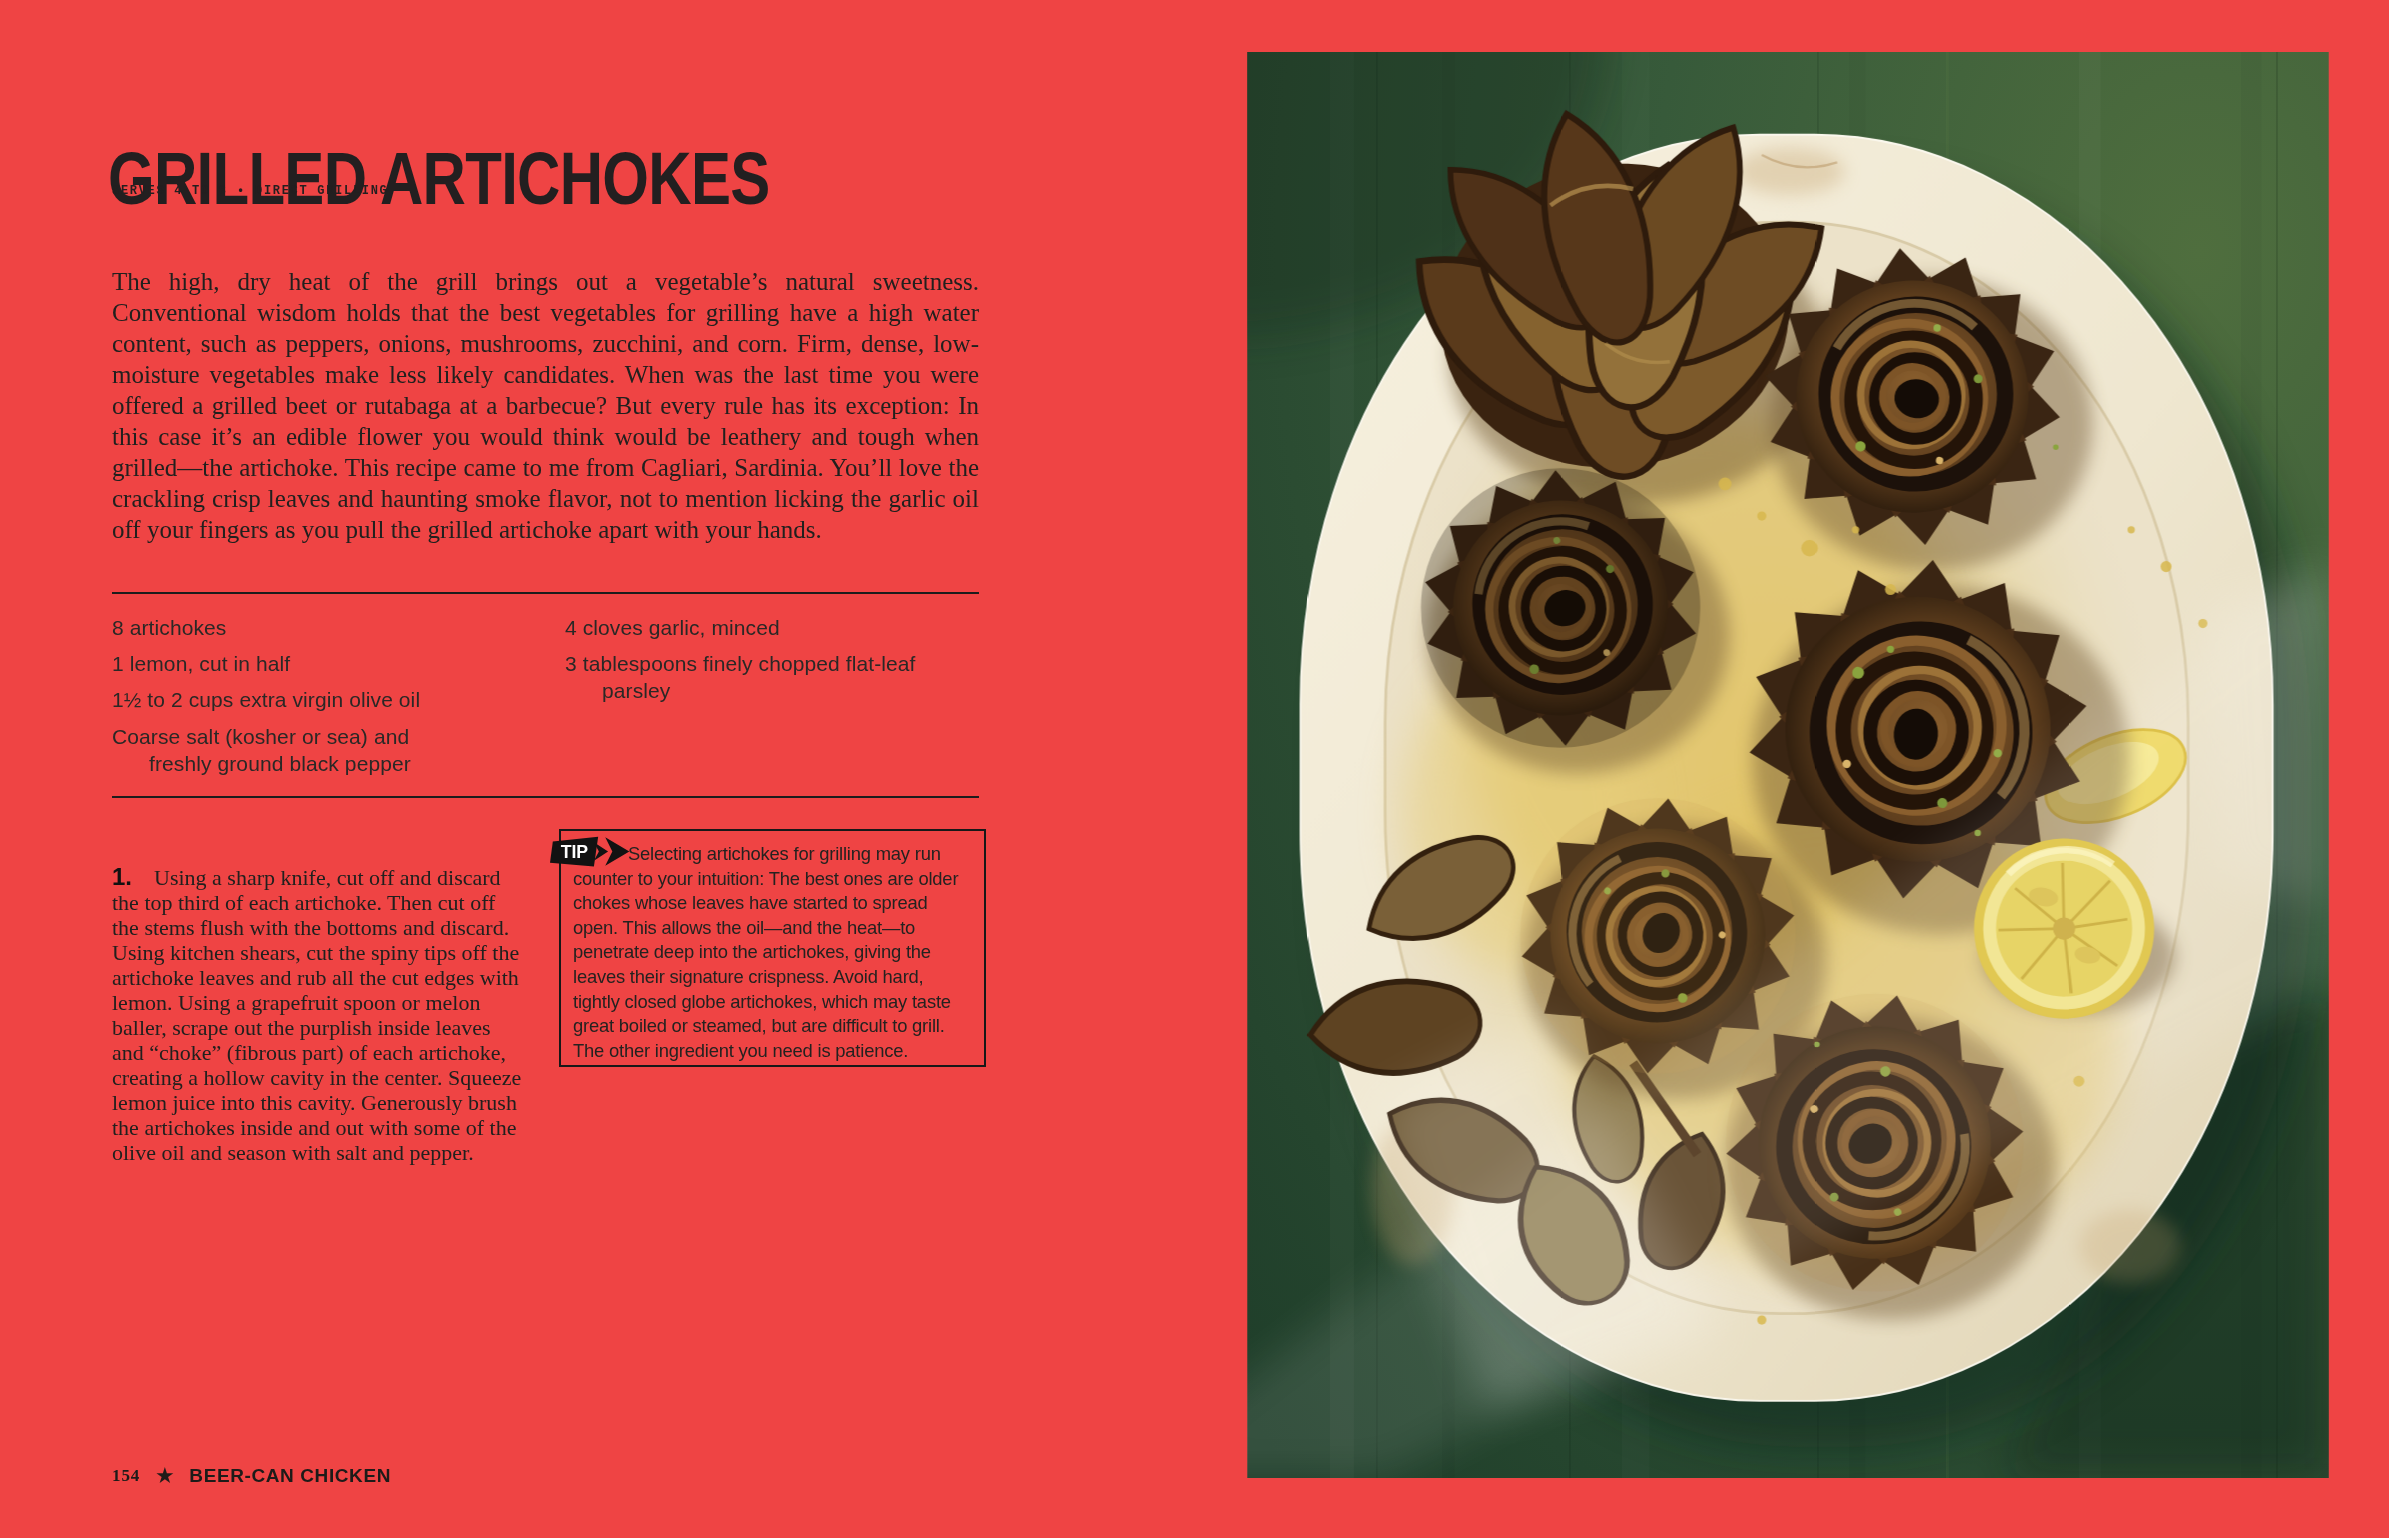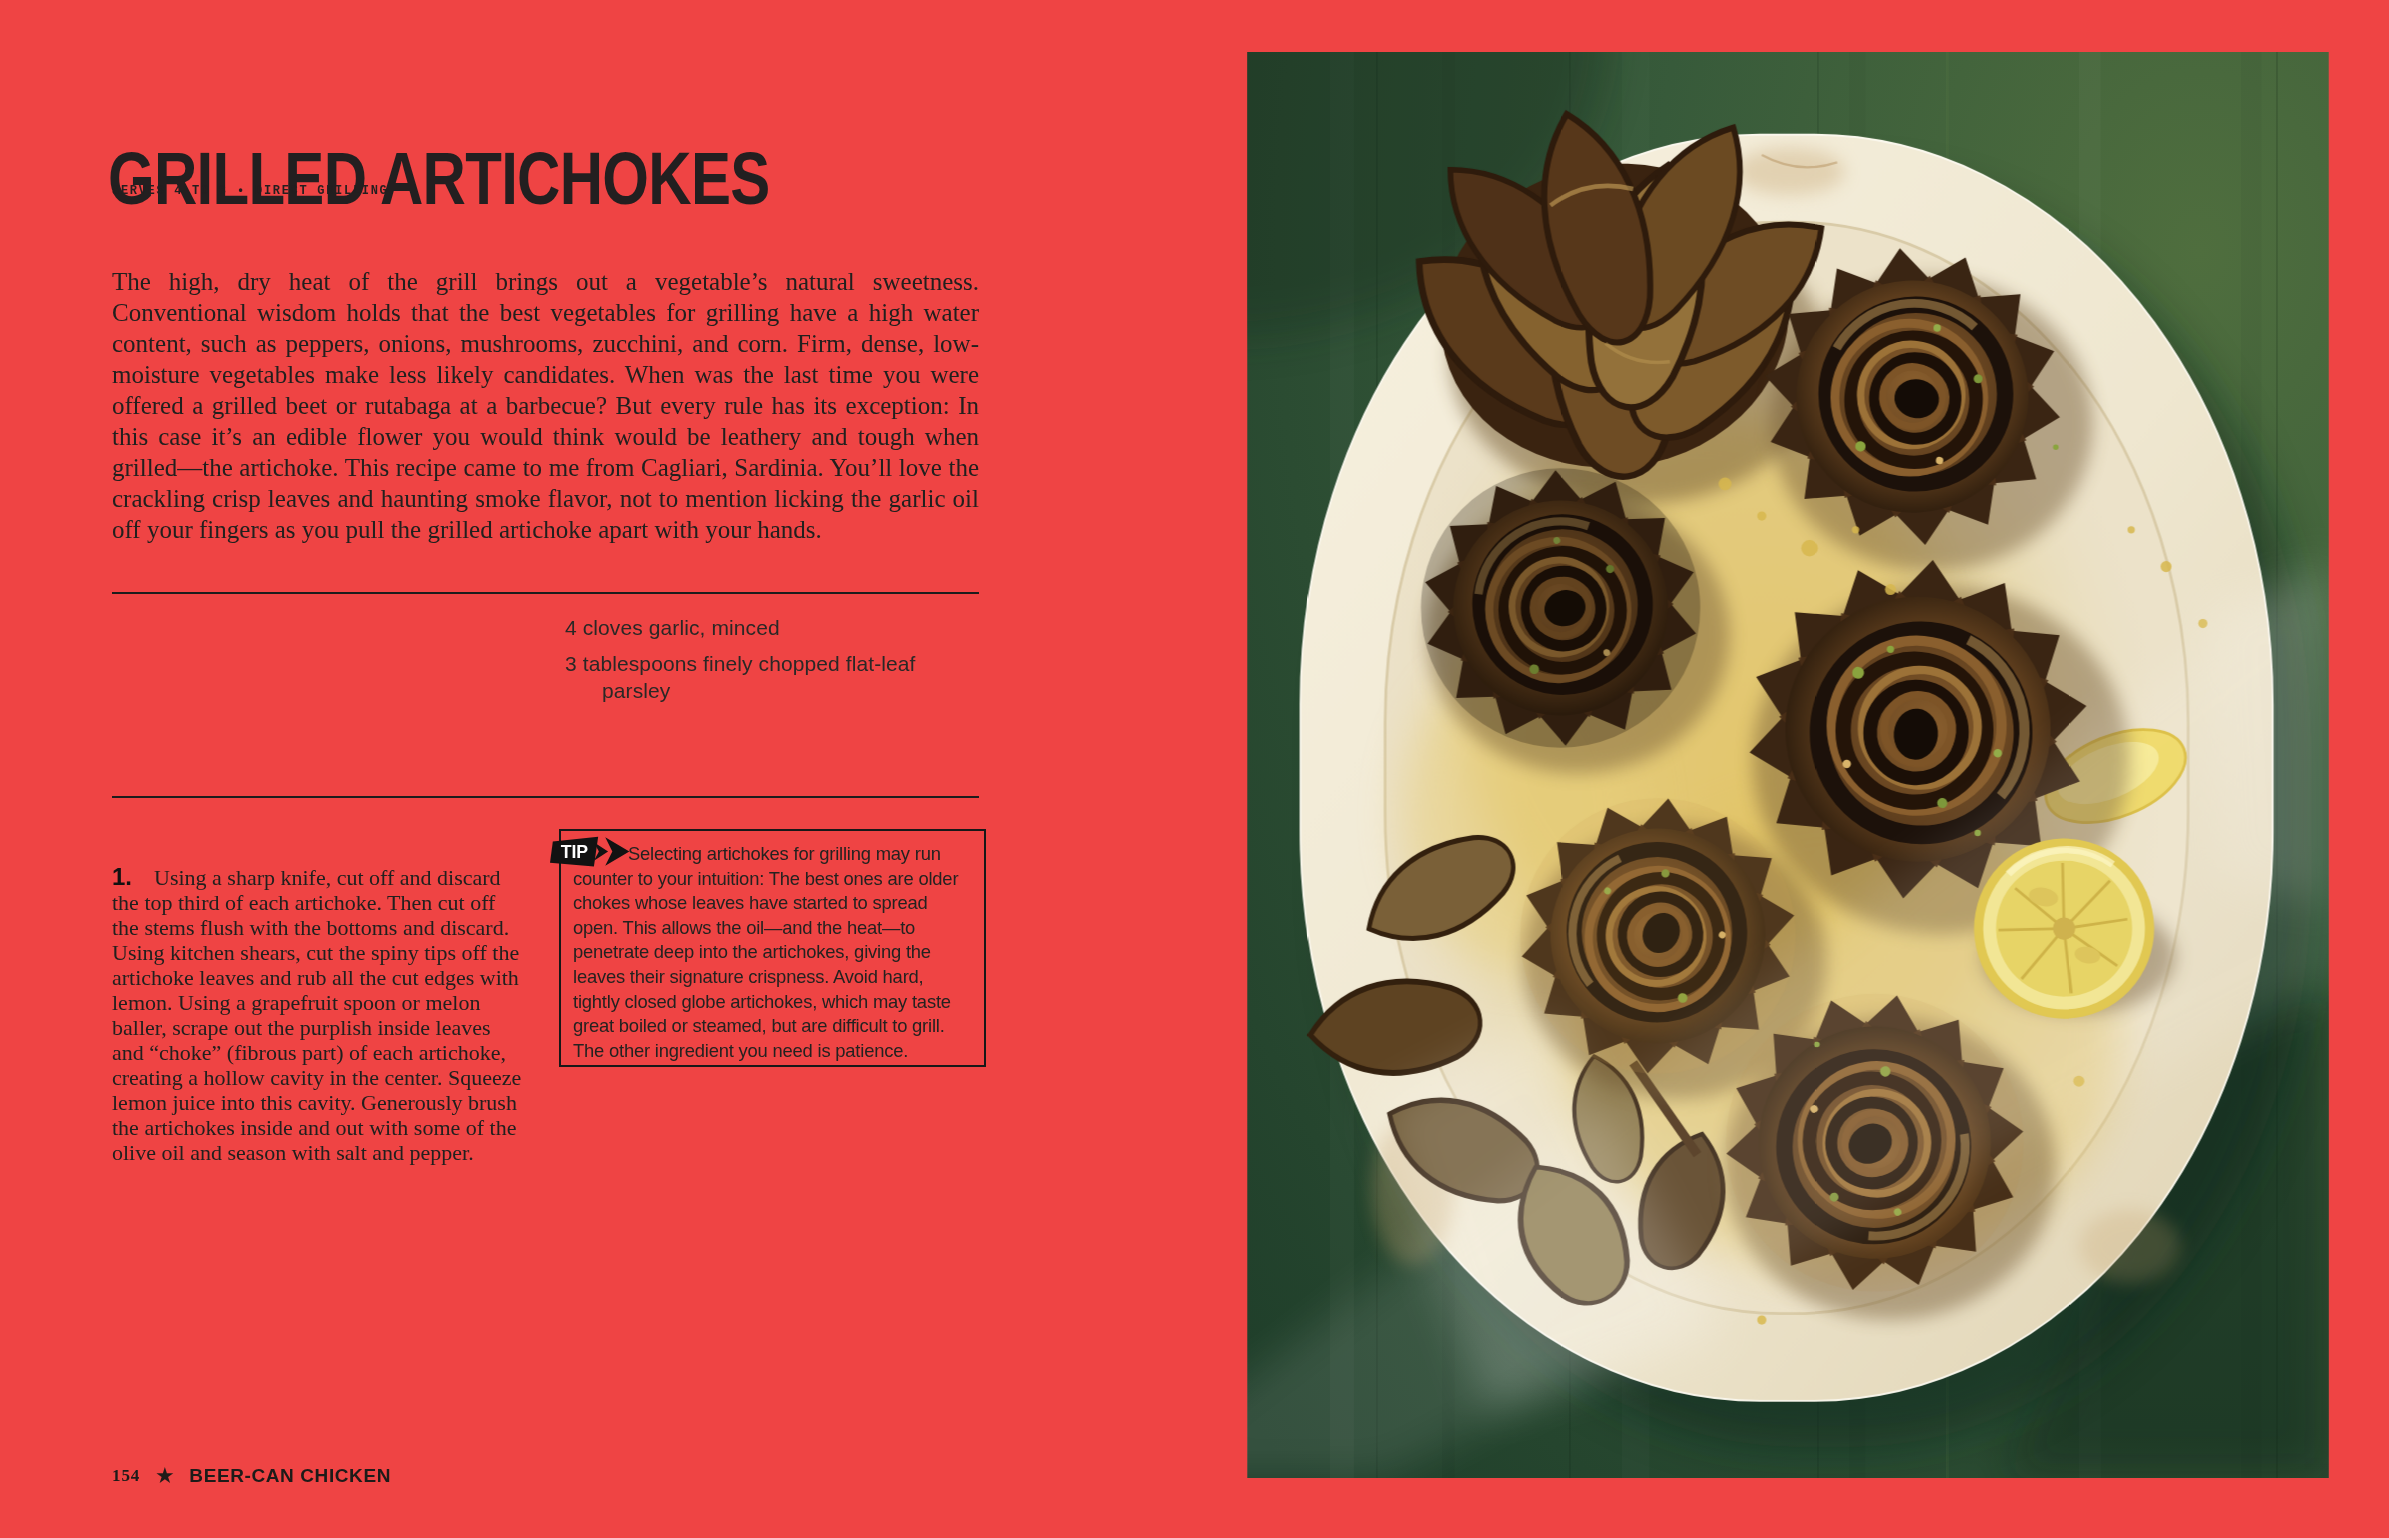--- a/index.html
+++ b/index.html
@@ -53,20 +53,27 @@
   <h1 class="abs title">GRILLED ARTICHOKES</h1>
 
   <div class="abs serves">
     <span>SERVES 4 TO 8</span><span class="dot">•</span><span>DIRECT GRILLING</span>
   </div>
 
   <p class="abs intro">The high, dry heat of the grill brings out a vegetable’s natural sweetness. Conventional wisdom holds that the best vegetables for grilling have a high water content, such as peppers, onions, mushrooms, zucchini, and corn. Firm, dense, low-moisture vegetables make less likely candidates. When was the last time you were offered a grilled beet or rutabaga at a barbecue? But every rule has its exception: In this case it’s an edible flower you would think would be leathery and tough when grilled—the artichoke. This recipe came to me from Cagliari, Sardinia. You’ll love the crackling crisp leaves and haunting smoke flavor, not to mention licking the garlic oil off your fingers as you pull the grilled artichoke apart with your hands.</p>
 
   <div class="abs rule rule1"></div>
 
+  <div class="abs ingcol left">
+      <div class="ing-line">8 artichokes</div>
+      <div class="ing-line">1 lemon, cut in half</div>
+      <div class="ing-line">1½ to 2 cups extra virgin olive oil</div>
+      <div class="ing-line">Coarse salt (kosher or sea) and</div>
+      <div class="ing-line cont">freshly ground black pepper</div>
+    </div>
   <div class="abs ingcol right">
       <div class="ing-line">4 cloves garlic, minced</div>
       <div class="ing-line">3 tablespoons finely chopped flat-leaf</div>
       <div class="ing-line cont">parsley</div>
     </div>
 
   <div class="abs rule rule2"></div>
 
   <p class="abs step"><span class="num">1.</span> <span>Using a sharp knife, cut off and discard the top third of each artichoke. Then cut off the stems flush with the bottoms and discard. Using kitchen shears, cut the spiny tips off the artichoke leaves and rub all the cut edges with lemon. Using a grapefruit spoon or melon baller, scrape out the purplish inside leaves and “choke” (fibrous part) of each artichoke, creating a hollow cavity in the center. Squeeze lemon juice into this cavity. Generously brush the artichokes inside and out with some of the olive oil and season with salt and pepper.</span></p>
 

